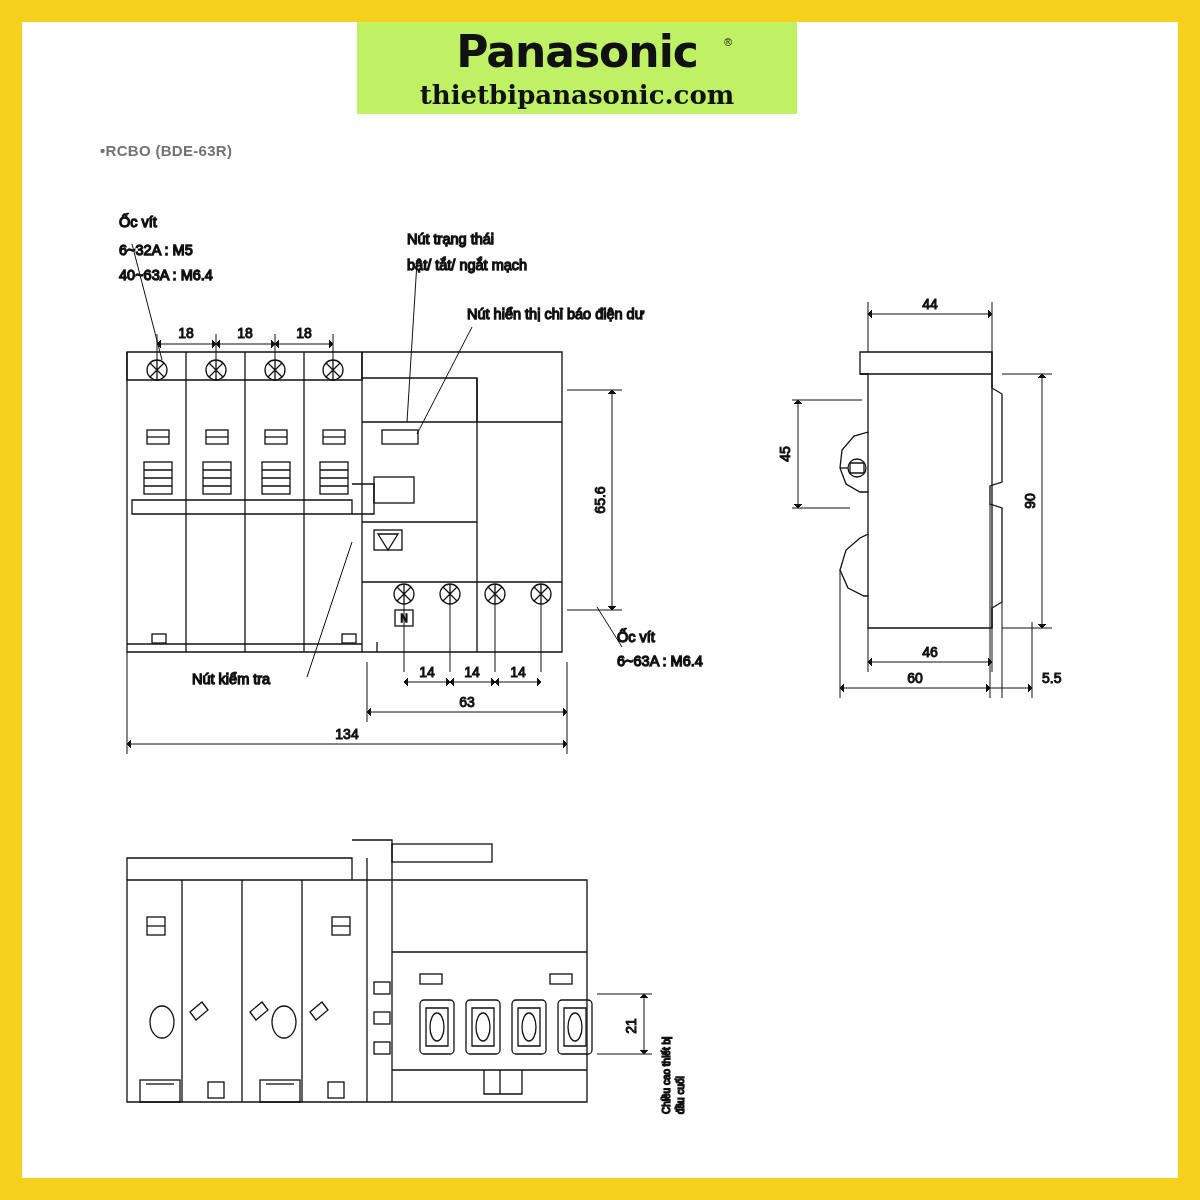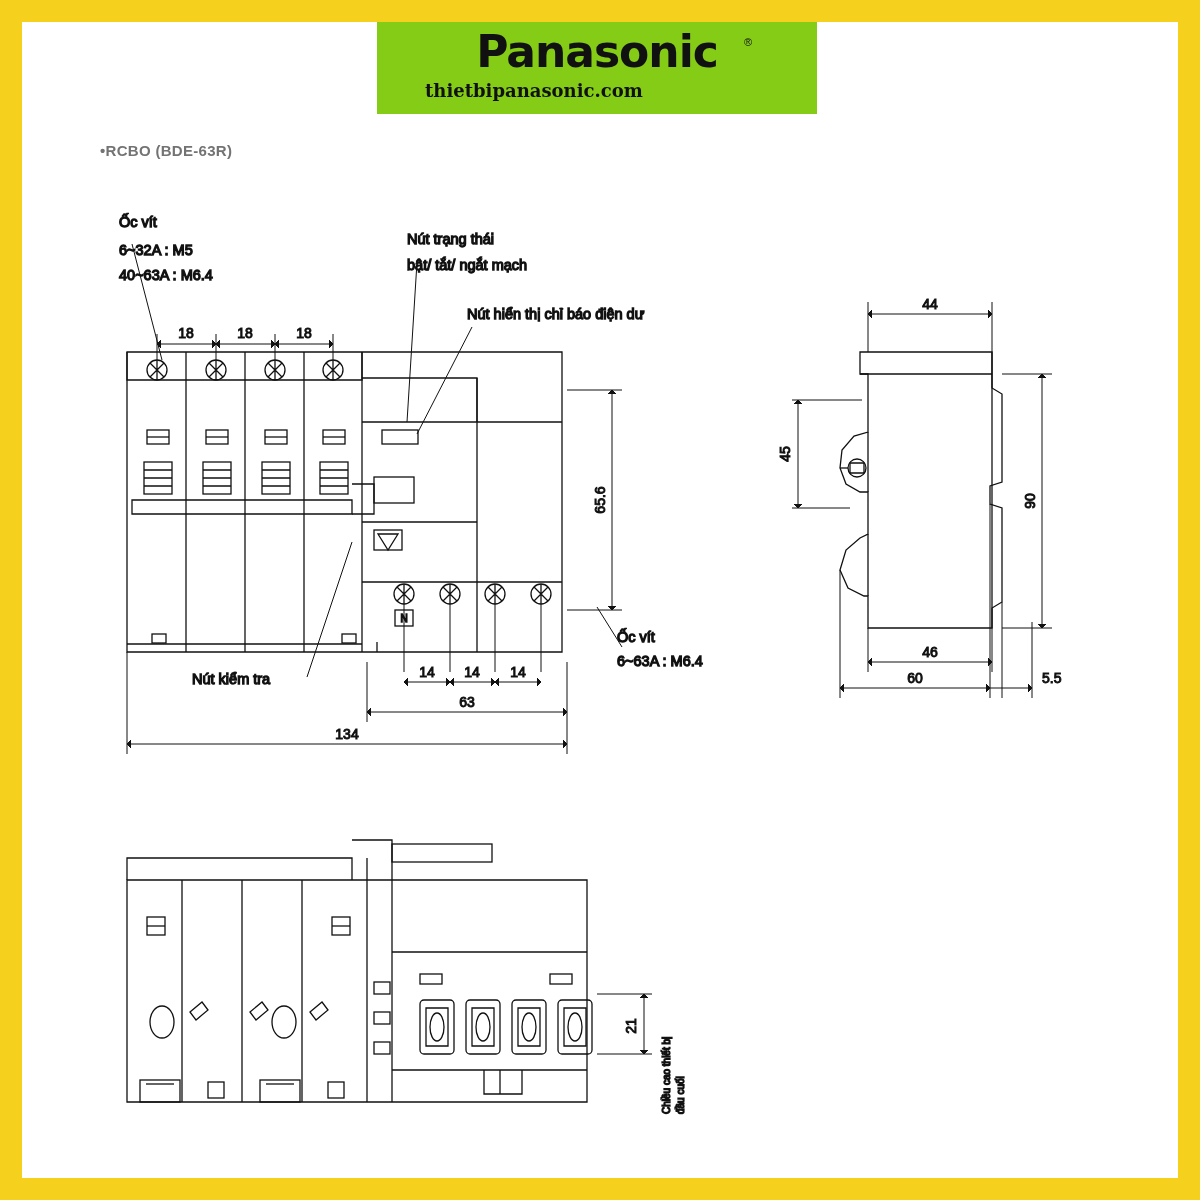--- a/index.html
+++ b/index.html
@@ -22,48 +22,47 @@
   .notch.tl2{left:0;top:0;width:120px;height:22px;}
   .notch.bl{left:0;bottom:0;width:22px;height:120px;}
   .notch.bl2{left:0;bottom:0;width:120px;height:22px;}
   .notch.tr{right:0;top:0;width:22px;height:120px;}
   .notch.tr2{right:0;top:0;width:120px;height:22px;}
   .notch.br{right:0;bottom:0;width:22px;height:120px;}
   .notch.br2{right:0;bottom:0;width:120px;height:22px;}
 
   .logo-band{
     position:absolute;
-    left:355px;top:0px;
+    left:335px;top:0px;
     width:440px;height:92px;
-    background:#84cc16;
+    background:#bef264;
   }
   .logo-text{
     position:absolute;
     left:0;top:4px;width:440px;
     text-align:center;
     font-family:"DejaVu Sans", sans-serif;
     font-weight:bold;
     font-size:44px;
     letter-spacing:-1px;
     color:#111;
   }
   .logo-reg{
     position:absolute;
     left:calc(50% + 147px);top:14px;
     font-size:11px;color:#111;
   }
   .logo-sub{
     position:absolute;
     left:0;top:58px;width:440px;
-    text-align:left;
+    text-align:center;
     font-family:"DejaVu Serif", serif;
     font-weight:bold;
-    font-size:18px;
+    font-size:26px;
     color:#111;
-    padding-left:48px;
   }
   .title{
     position:absolute;
     left:78px;top:120px;
     font-size:15px;
     font-weight:bold;
     color:#737373;
     letter-spacing:0.3px;
   }
   .title .dot{font-size:15px;}

